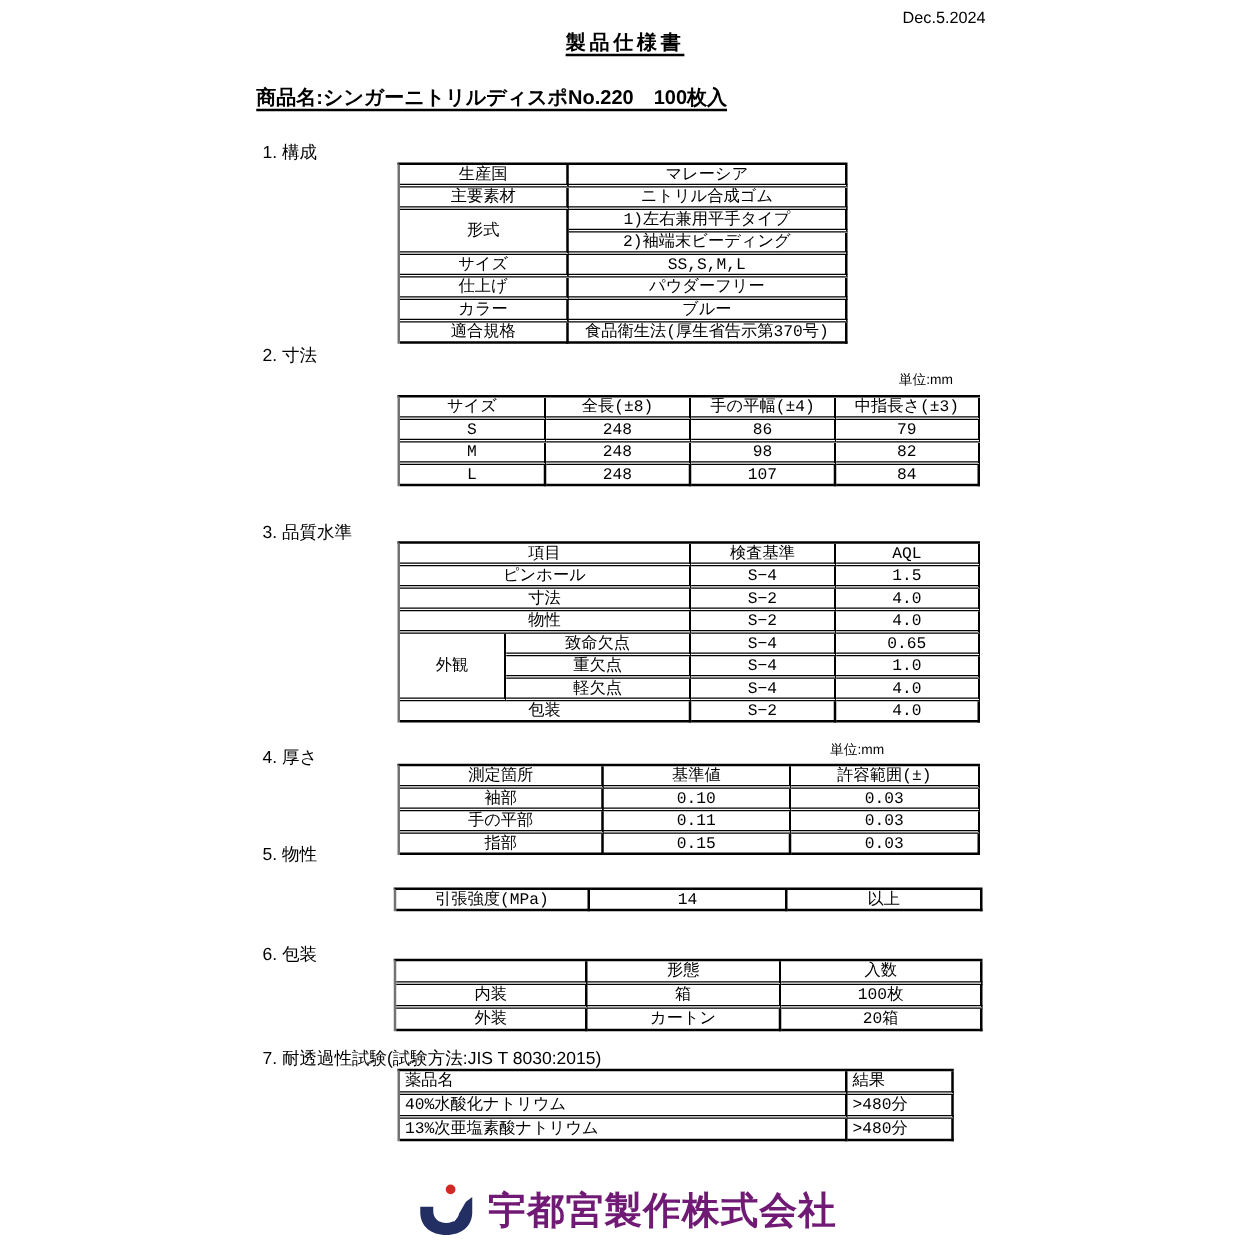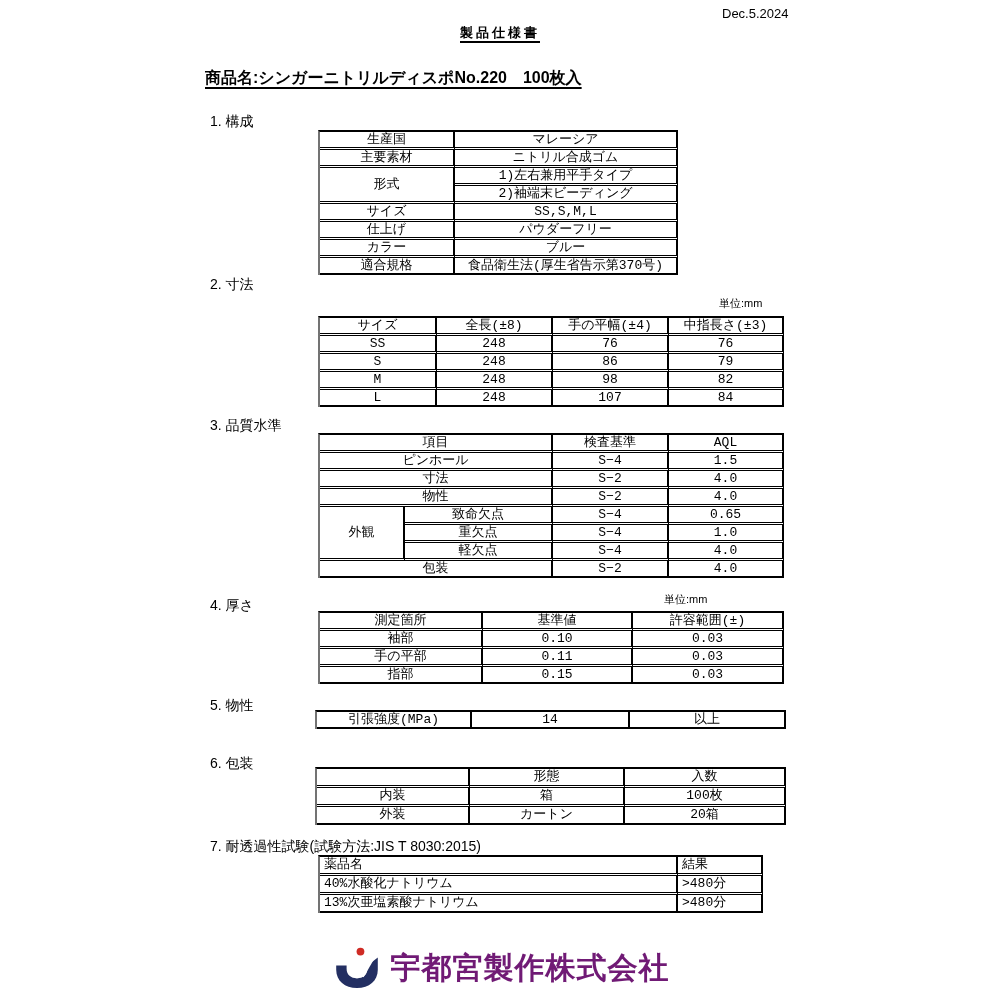--- a/index.html
+++ b/index.html
@@ -9,21 +9,21 @@
     color: #000;
     position: relative;
     overflow: hidden;
   }
   .abs { position: absolute; }
 
   .date { top: 6px; left: 710px; font-size: 13px; margin-left: 12px; }
 
   .doc-title {
     top: 24px; left: 0; width: 1000px; text-align: center;
-    font-size: 13px; font-weight: bold; letter-spacing: 3px;
+    font-size: 16px; font-weight: bold; letter-spacing: 3px;
   }
   .doc-title span {
     text-decoration: underline;
     text-underline-offset: 4px;
     text-decoration-thickness: 1.5px;
   }
 
   .product-name {
     top: 68px; left: 205px; font-size: 16px; font-weight: bold;
     text-decoration: underline;
@@ -128,26 +128,20 @@
       <col style="width:115px">
     </colgroup>
   <tbody>
       <tr>
     <td>サイズ</td>
     <td>全長(±8)</td>
     <td>手の平幅(±4)</td>
     <td>中指長さ(±3)</td>
   </tr>
   <tr>
-    <td>SS</td>
-    <td>248</td>
-    <td>76</td>
-    <td>76</td>
-  </tr>
-  <tr>
     <td>S</td>
     <td>248</td>
     <td>86</td>
     <td>79</td>
   </tr>
   <tr>
     <td>M</td>
     <td>248</td>
     <td>98</td>
     <td>82</td>
@@ -239,21 +233,21 @@
     <td>0.03</td>
   </tr>
   <tr>
     <td>指部</td>
     <td>0.15</td>
     <td>0.03</td>
   </tr>
 </tbody>
   </table>
 
-<div class="abs sec-label" style="top:697px">5. 物性</div>
+<div class="abs sec-label" style="top:675px">5. 物性</div>
 <table class="abs tbl" style="top:710px; left:315px">
   <colgroup>
       <col style="width:155px">
       <col style="width:158px">
       <col style="width:156px">
     </colgroup>
   <tbody>
       <tr>
     <td>引張強度(MPa)</td>
     <td>14</td>

